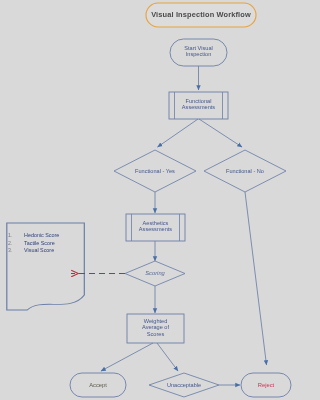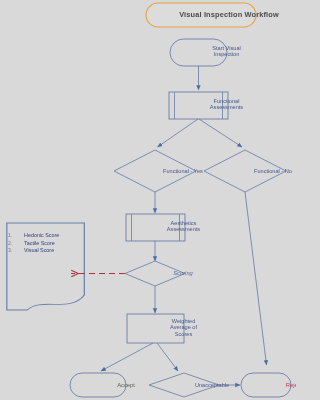--- a/index.html
+++ b/index.html
@@ -20,21 +20,20 @@
     top: 0;
     width: 296px;
     height: 400px;
   }
   .node-label {
     position: absolute;
     text-align: center;
     line-height: 1.12;
     pointer-events: none;
     white-space: pre-line;
-    padding-left: 28px;
   }
   .title-label {
     font-size: 7.4px;
     font-weight: bold;
     color: #4a4a4a;
     letter-spacing: 0.02em;
   }
   .blue-label {
     font-size: 5.6px;
     color: #44578c;

